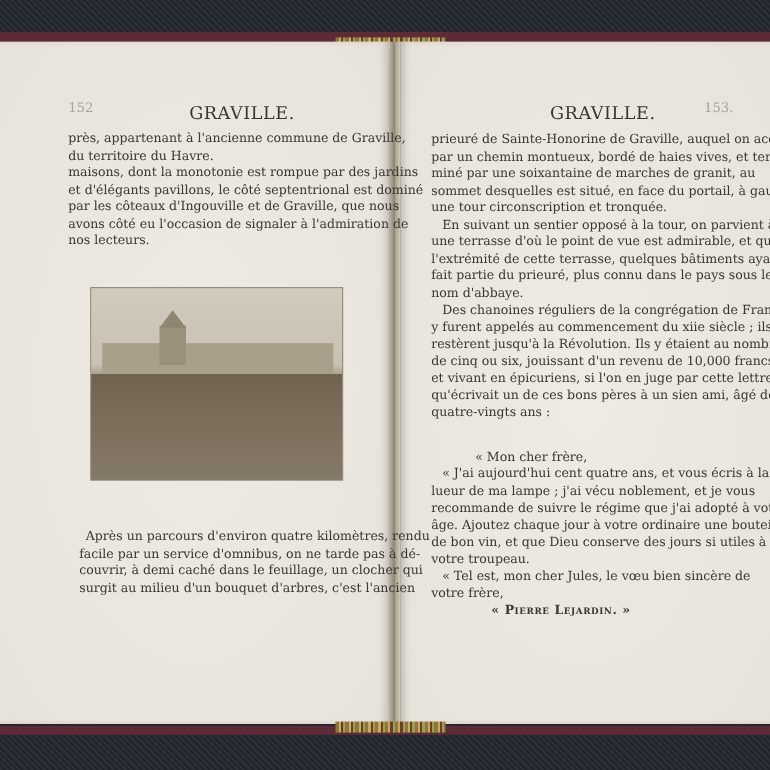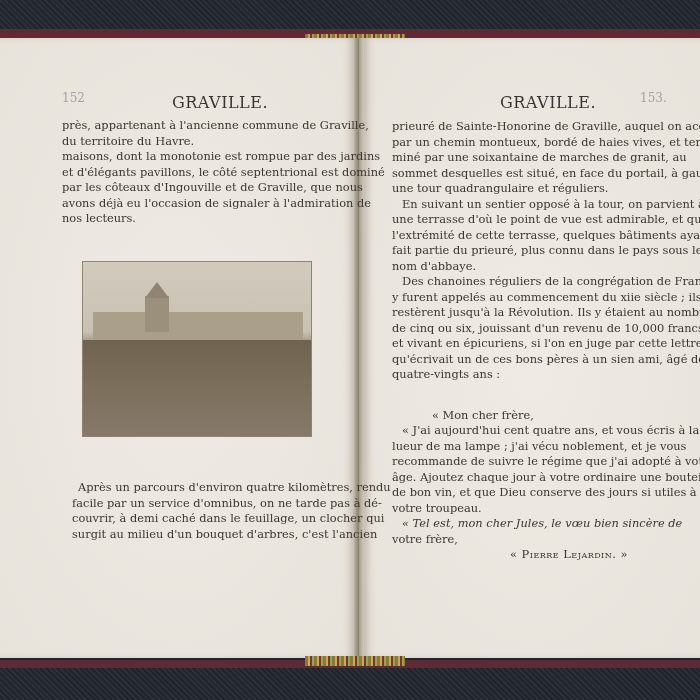--- a/index.html
+++ b/index.html
@@ -27,21 +27,21 @@
   .text{position:absolute;color:#3b362f;font-size:11.4px;line-height:15.5px;text-align:justify;}
   .text p{margin:0;}
   .line{display:block;white-space:nowrap;text-align-last:justify;}
   .line.last{text-align-last:left;}
   .photo{position:absolute;left:82px;top:261px;width:228px;height:174px;
      border:1px solid #8d8474;
      background:
        linear-gradient(180deg,rgba(0,0,0,0) 0%,rgba(0,0,0,0) 40%,rgba(80,66,48,.7) 55%,#6e604c 70%,#7d705c 100%),
        linear-gradient(180deg,#d2cbbd 0%,#c9c1b2 40%,#a59a85 100%);}
   .bldg{position:absolute;background:#9c927e;}
-  .sig{text-align:right;padding-right:22px;font-variant:small-caps;letter-spacing:.5px;}
+  .sig{text-align:center;padding-right:22px;font-variant:small-caps;letter-spacing:.5px;font-weight:bold;}
 </style>
 </head>
 <body>
 
 <div class="cloth top"></div>
 <div class="board top"></div>
 <div class="headband top"></div>
 
 <div class="page left"></div>
 <div class="gutter"></div>
@@ -56,21 +56,21 @@
 
 <div class="text" style="left:62px;top:118px;width:260px;">
   <p>
     <span class="line">près, appartenant à l'ancienne commune de Graville,</span>
     <span class="line last">du territoire du Havre.</span>
   </p>
   <p>
     <span class="line">maisons, dont la monotonie est rompue par des jardins</span>
     <span class="line">et d'élégants pavillons, le côté septentrional est dominé</span>
     <span class="line">par les côteaux d'Ingouville et de Graville, que nous</span>
-    <span class="line">avons déjà eu l'occasion de signaler à l'admiration de</span>
+    <span class="line">avons côté eu l'occasion de signaler à l'admiration de</span>
     <span class="line last">nos lecteurs.</span>
   </p>
 </div>
 
 <div class="photo">
   <div class="bldg" style="left:10px;top:50px;width:210px;height:45px;background:#a99f8b;"></div>
   <div class="bldg" style="left:62px;top:34px;width:24px;height:36px;background:#9a907c;"></div>
   <div style="position:absolute;left:62px;top:20px;width:0;height:0;border-left:12px solid transparent;border-right:12px solid transparent;border-bottom:16px solid #8f8572;"></div>
   <div style="position:absolute;left:0;top:78px;width:228px;height:96px;background:linear-gradient(180deg,#6f6350 0%,#7b6e5a 45%,#85796a 100%);"></div>
 </div>
@@ -86,21 +86,21 @@
 
 <div class="runhead" style="left:500px;">GRAVILLE.</div>
 <div class="pno" style="left:640px;">153.</div>
 
 <div class="text" style="left:392px;top:119px;width:258px;">
   <p>
     <span class="line">prieuré de Sainte-Honorine de Graville, auquel on accède</span>
     <span class="line">par un chemin montueux, bordé de haies vives, et ter-</span>
     <span class="line">miné par une soixantaine de marches de granit, au</span>
     <span class="line">sommet desquelles est situé, en face du portail, à gauche,</span>
-    <span class="line last">une tour quadrangulaire et réguliers.</span>
+    <span class="line last">une tour circonscription et tronquée.</span>
   </p>
   <p>
     <span class="line" style="padding-left:10px;">En suivant un sentier opposé à la tour, on parvient à</span>
     <span class="line">une terrasse d'où le point de vue est admirable, et qui</span>
     <span class="line">l'extrémité de cette terrasse, quelques bâtiments ayant</span>
     <span class="line">fait partie du prieuré, plus connu dans le pays sous le</span>
     <span class="line last">nom d'abbaye.</span>
   </p>
   <p>
     <span class="line" style="padding-left:10px;">Des chanoines réguliers de la congrégation de France</span>
@@ -116,17 +116,17 @@
   </p>
   <p>
     <span class="line" style="padding-left:10px;">« J'ai aujourd'hui cent quatre ans, et vous écris à la</span>
     <span class="line">lueur de ma lampe ; j'ai vécu noblement, et je vous</span>
     <span class="line">recommande de suivre le régime que j'ai adopté à votre</span>
     <span class="line">âge. Ajoutez chaque jour à votre ordinaire une bouteille</span>
     <span class="line">de bon vin, et que Dieu conserve des jours si utiles à</span>
     <span class="line last">votre troupeau.</span>
   </p>
   <p>
-    <span class="line" style="padding-left:10px;font-style:italic;">« Tel est, mon cher Jules, le vœu bien sincère de</span>
+    <span class="line" style="padding-left:10px;">« Tel est, mon cher Jules, le vœu bien sincère de</span>
     <span class="line last">votre frère,</span>
   </p>
   <p class="sig">« Pierre Lejardin. »</p>
 </div>
 
 </body></html>

